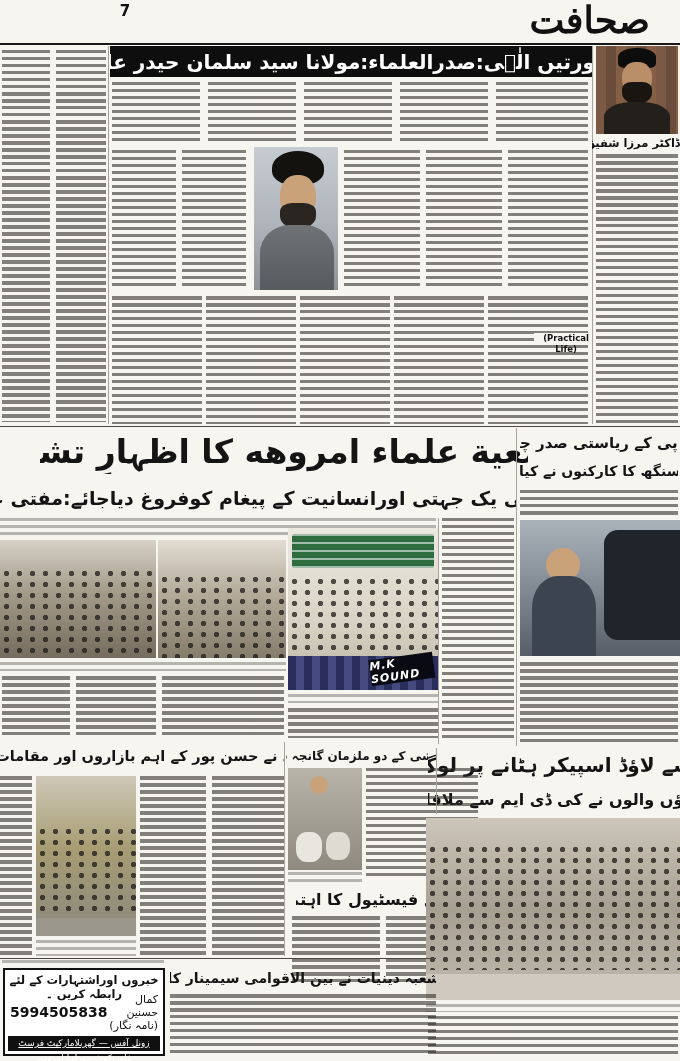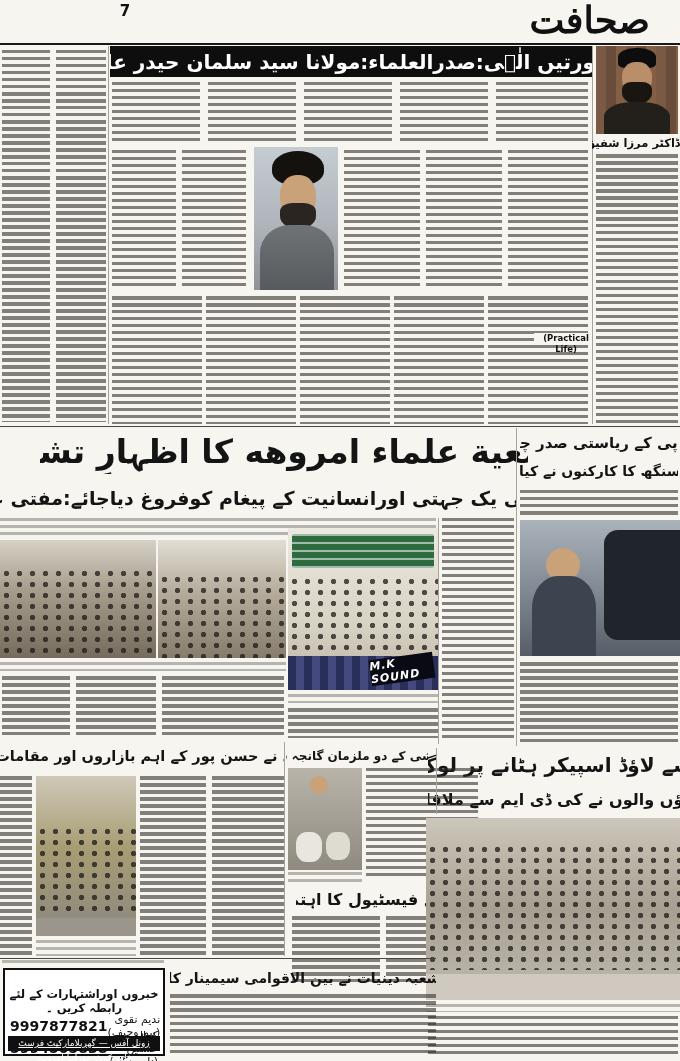--- a/index.html
+++ b/index.html
@@ -148,25 +148,21 @@
     <div class="crowddots" style="top:26px;bottom:30px;"></div>
     <div class="abs" style="left:0;bottom:0;width:254px;height:26px;background:#cfc9bf;"></div>
   </div>
   <div class="sim light" style="left:426px;top:1004px;width:254px;height:8px;"></div>
   <div class="sim" style="left:428px;top:1016px;width:250px;height:42px;"></div>
 
   <div class="hrule" style="left:0;top:958px;width:436px;"></div>
 
   <div class="sim light" style="left:2px;top:960px;width:162px;height:7px;"></div>
   <div class="contact-box" style="left:3px;top:968px;width:162px;height:88px;">
-    <div class="rtl b ctr" style="font-size:11.5px;padding-top:17px;">خبروں اوراشتہارات کے لئے رابطہ کریں ۔</div>
-    <div class="contact-row">
-      <span class="b" style="font-size:14px;">9997877821</span>
-      <span class="rtl" style="font-size:11px;">ندیم نقوی (بیوروچیف)</span>
-    </div>
+    <div class="rtl b ctr" style="font-size:11.5px;padding-top:3px;">خبروں اوراشتہارات کے لئے رابطہ کریں ۔</div>
     <div class="contact-row">
       <span class="b" style="font-size:14px;">5994505838</span>
       <span class="rtl" style="font-size:11px;">کمال حسنین (نامہ نگار)</span>
     </div>
     <div class="addr rtl ctr">زونل آفس — گھربلامارکیٹ فرسٹ فلور،کوٹ چوراہا،امروہہ</div>
   </div>
 
   <div class="headline rtl b" style="left:170px;top:966px;width:266px;height:24px;font-size:14px;">اے ایم یو میں شعبہ دینیات نے بین الاقوامی سیمینار کا اہتمام کیا گیا</div>
   <div class="sim" style="left:170px;top:994px;width:266px;height:62px;"></div>
 

